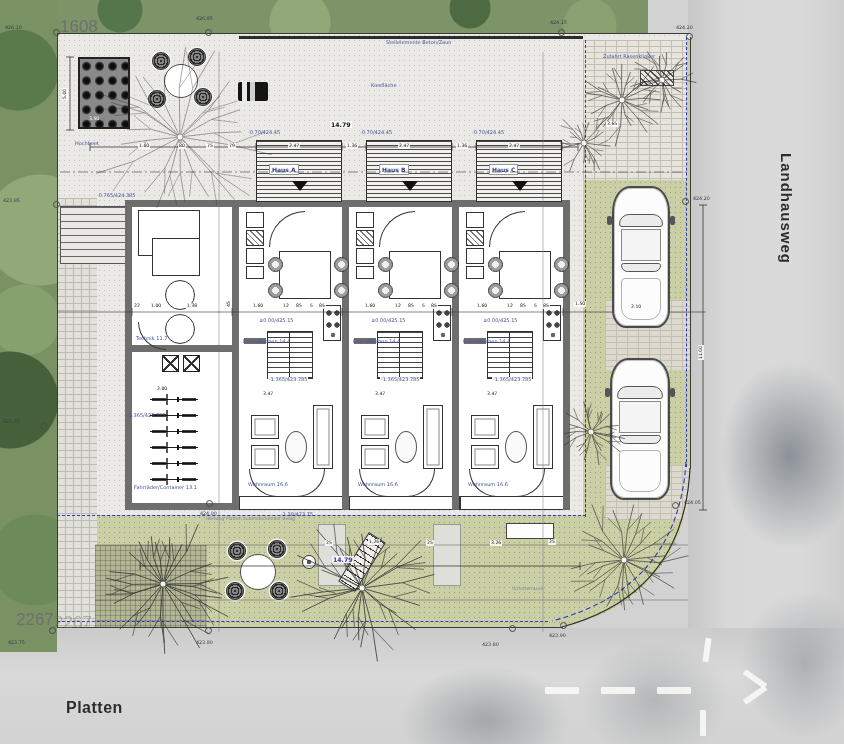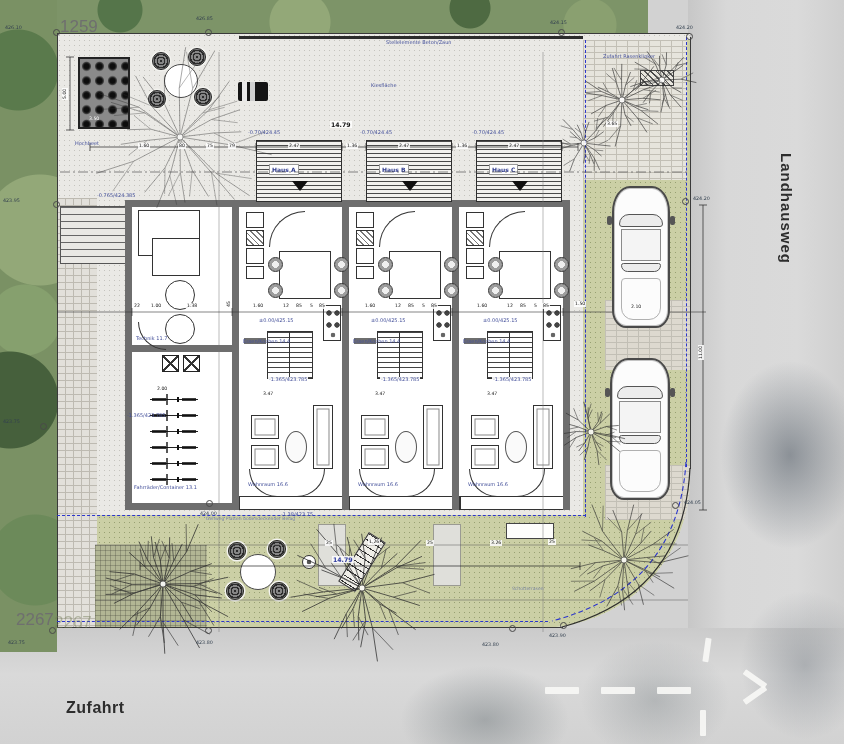--- a/index.html
+++ b/index.html
@@ -832,18 +832,18 @@
       <div class="mkr" style="left: 49px; top: 627px;"></div>
       <div class="mtx" style="left: 8px; top: 641px;">423.75</div>
       <div class="mkr" style="left: 40px; top: 423px;"></div>
       <div class="mtx" style="left: 3px; top: 420px;">423.75</div>
       <div class="mkr" style="left: 53px; top: 201px;"></div>
       <div class="mtx" style="left: 3px; top: 199px;">423.95</div>
       <div class="mkr" style="left: 206px; top: 500px;"></div>
       <div class="mtx" style="left: 200px; top: 512px;">424.00</div>
     </div>
 
-  <div class="pnum" style="left:60px;top:18px">1259</div>
+  <div class="pnum" style="left:60px;top:18px">1608</div>
   <div class="pnum" style="left:16px;top:611px">2267</div>
   <div class="pnum pghost" style="left:54px;top:614px">2267</div>
   <div class="street-v">Landhausweg</div>
-  <div class="street-h">Zufahrt</div>
+  <div class="street-h">Platten</div>
 </div>
 
 </body></html>

